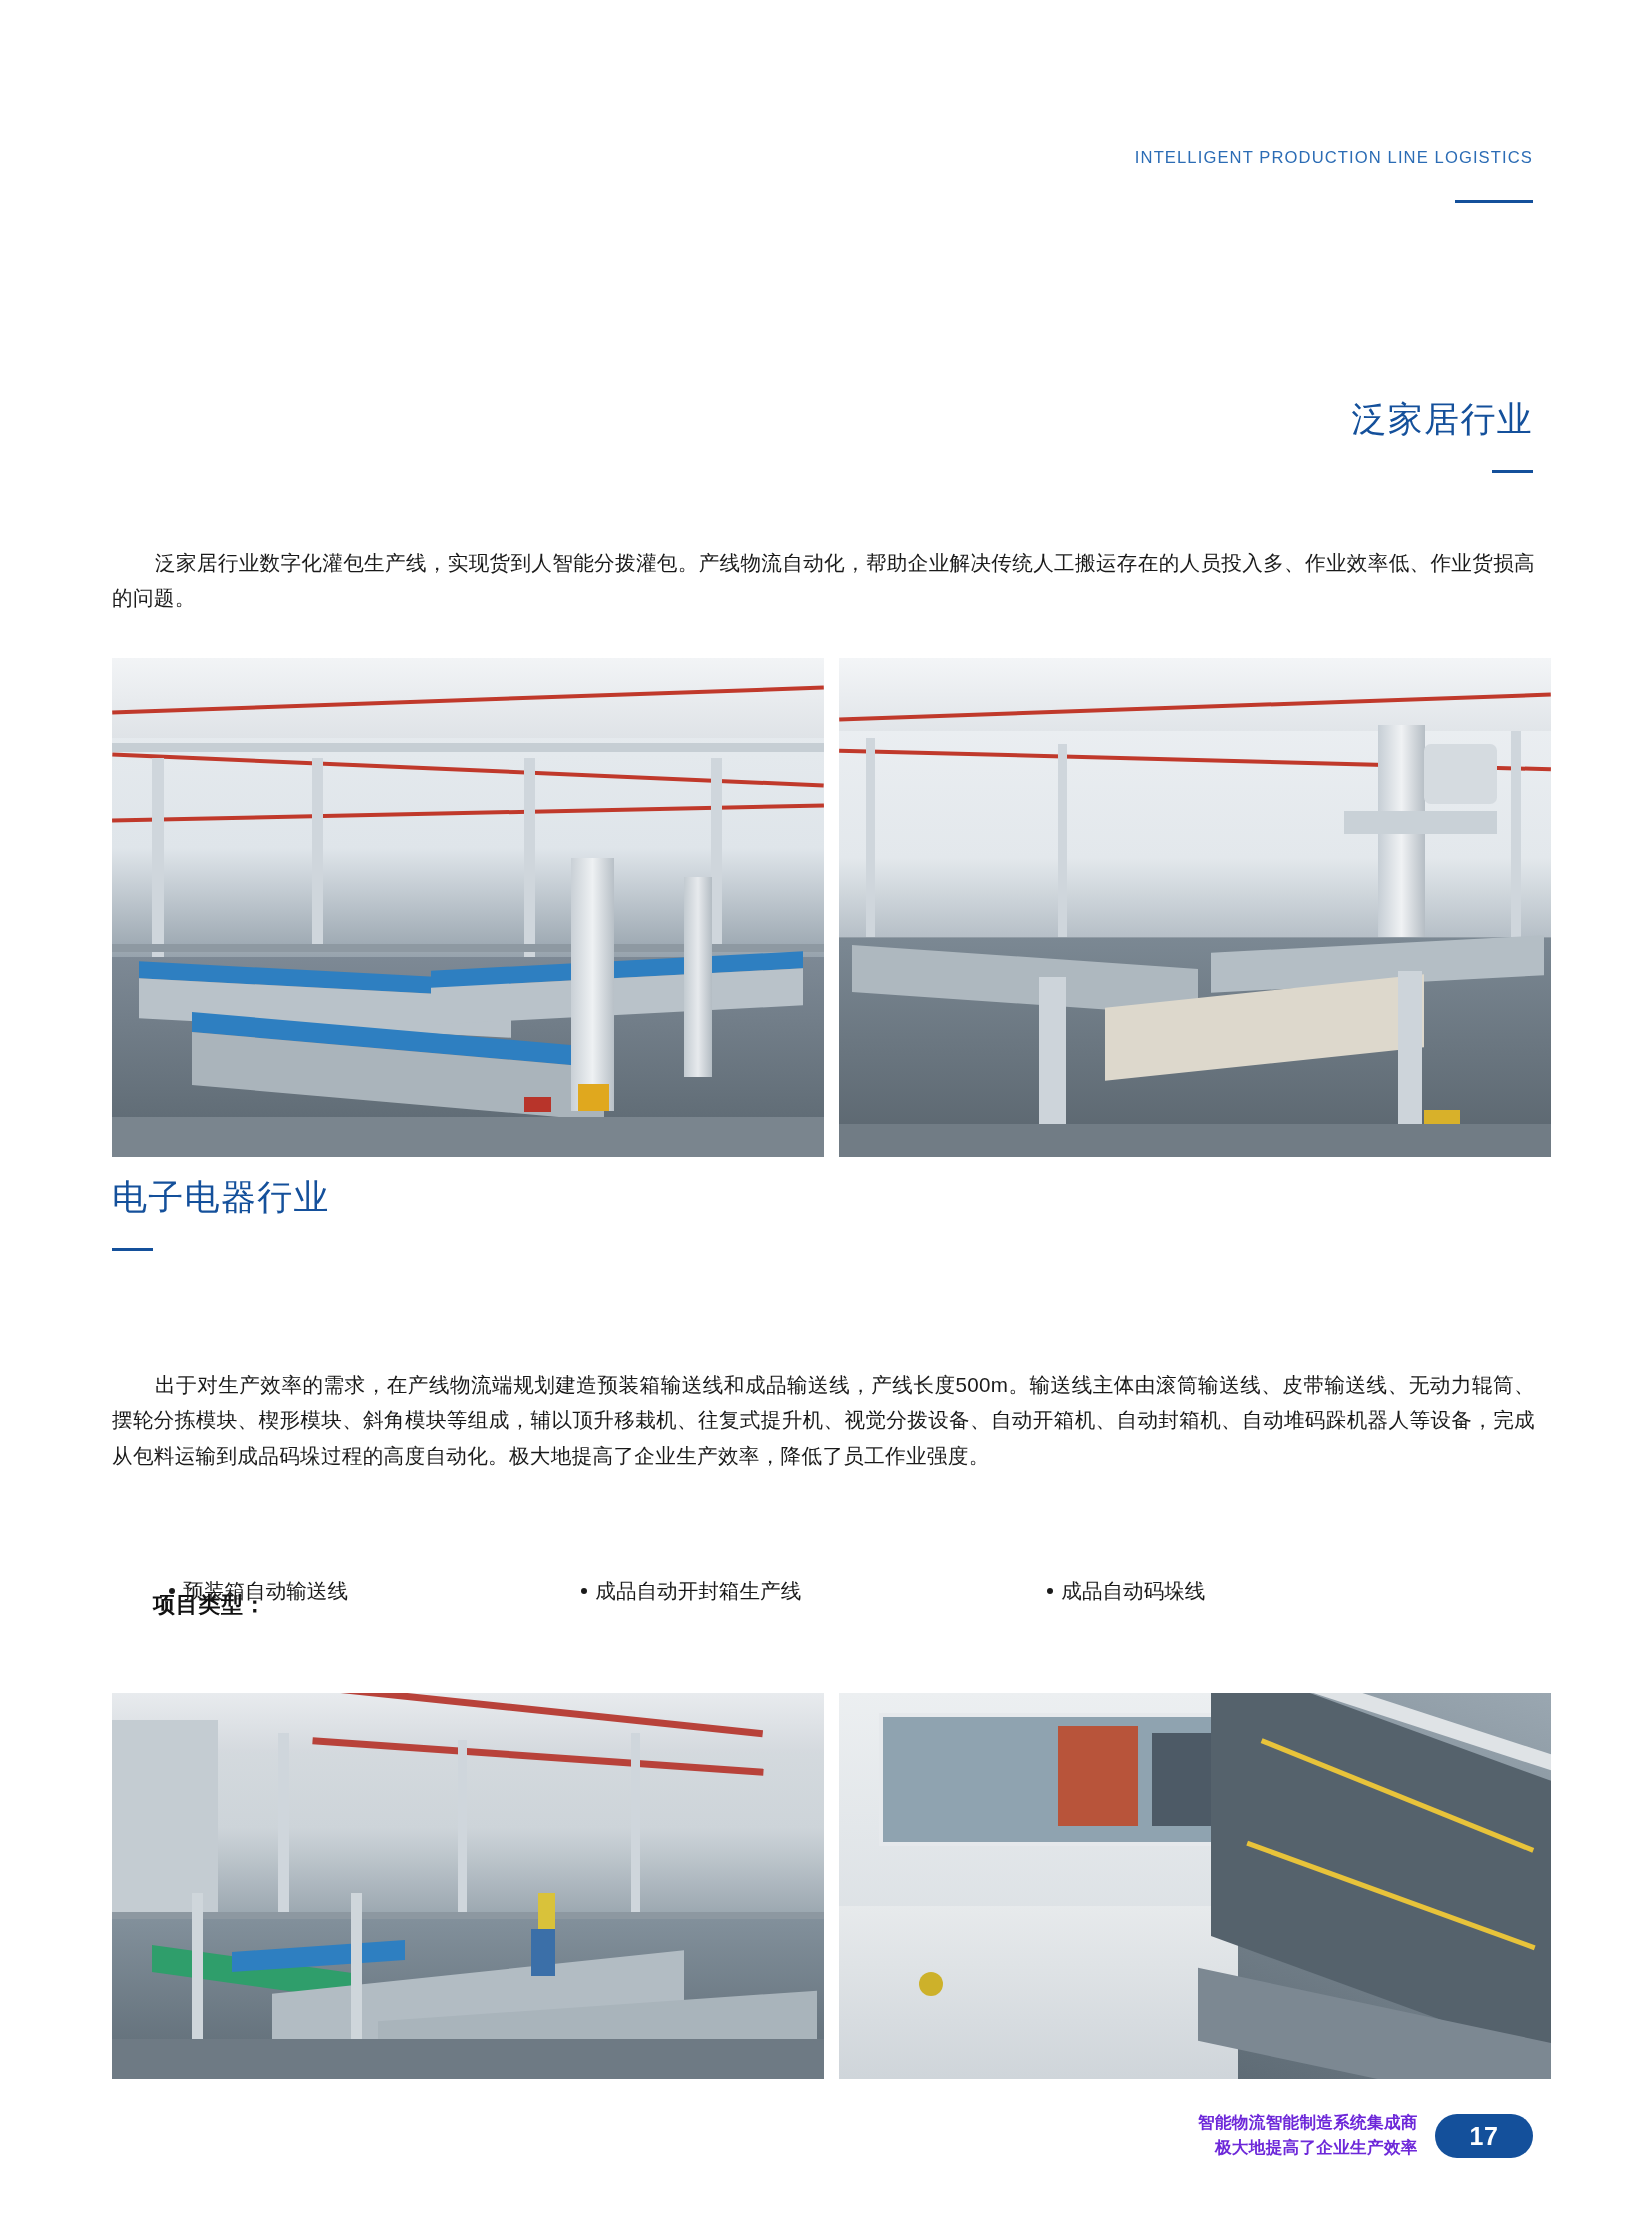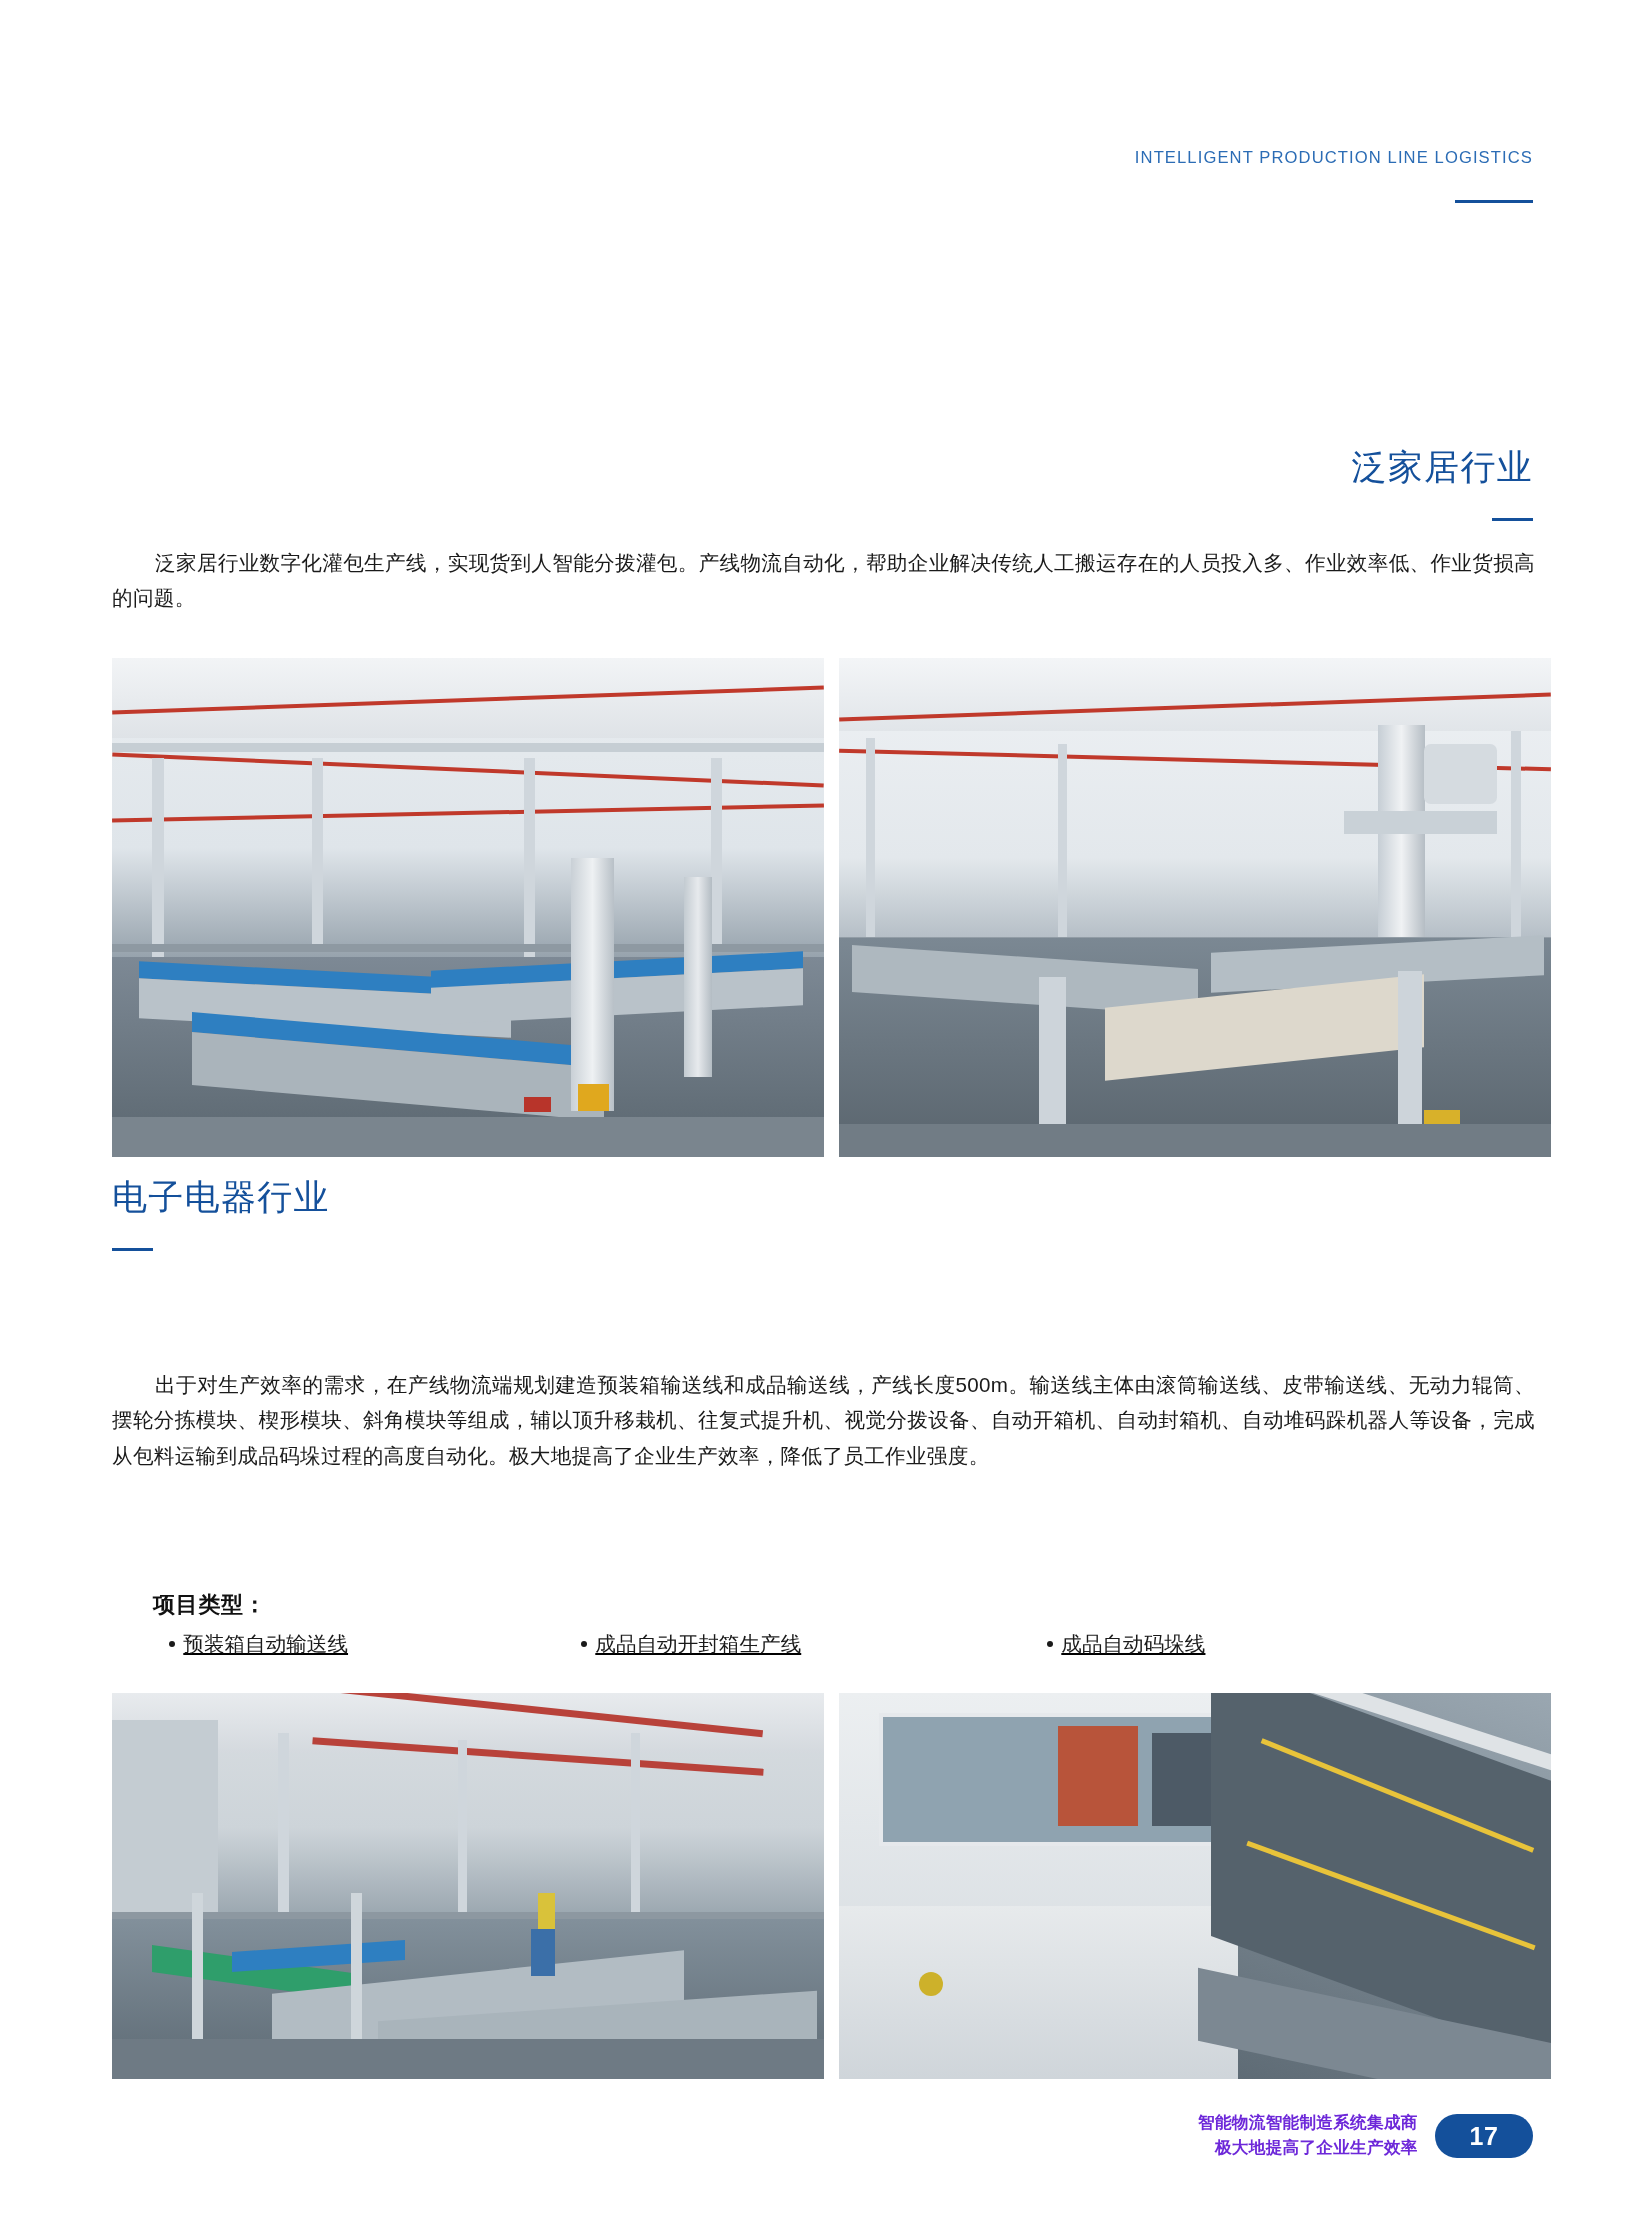--- a/index.html
+++ b/index.html
@@ -45,21 +45,20 @@
     height: 3.3px;
     background: #14509b;
   }
 
   
   .sec1-head {
     position: absolute;
     top: 396px;
     right: 116px;
     text-align: right;
-    margin-top: 48px;
   }
   .sec-title {
     font-size: 35px;
     color: #14509b;
     font-weight: 500;
     letter-spacing: 1.3px;
   }
   .sec-rule-right {
     margin-top: 27px;
     margin-left: auto;
@@ -127,25 +126,24 @@
     position: absolute;
     top: 1590px;
     left: 153px;
     font-size: 22px;
     font-weight: bold;
     color: #111;
     letter-spacing: 0.7px;
   }
   .bullets {
     position: absolute;
-    top: 1630px;
+    top: 1577px;
     left: 166px;
     width: 1383px;
     display: flex;
-    text-decoration: underline;
   }
   .bullet {
     font-size: 20.6px;
     color: #1a1a1a;
     position: relative;
     padding-left: 17.3px;
   }
   .bullet::before {
     content: "";
     position: absolute;

